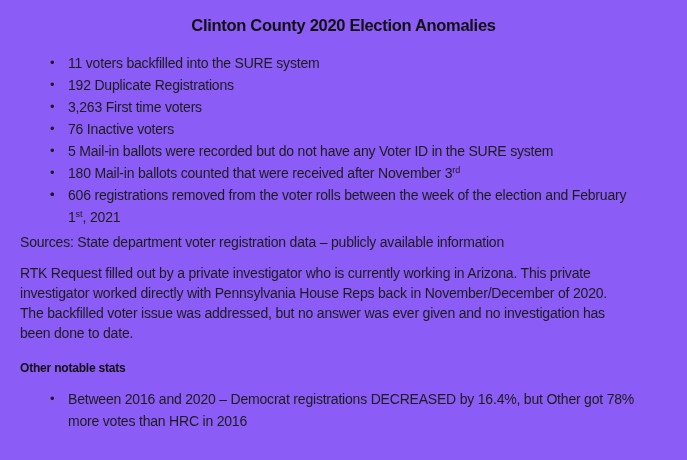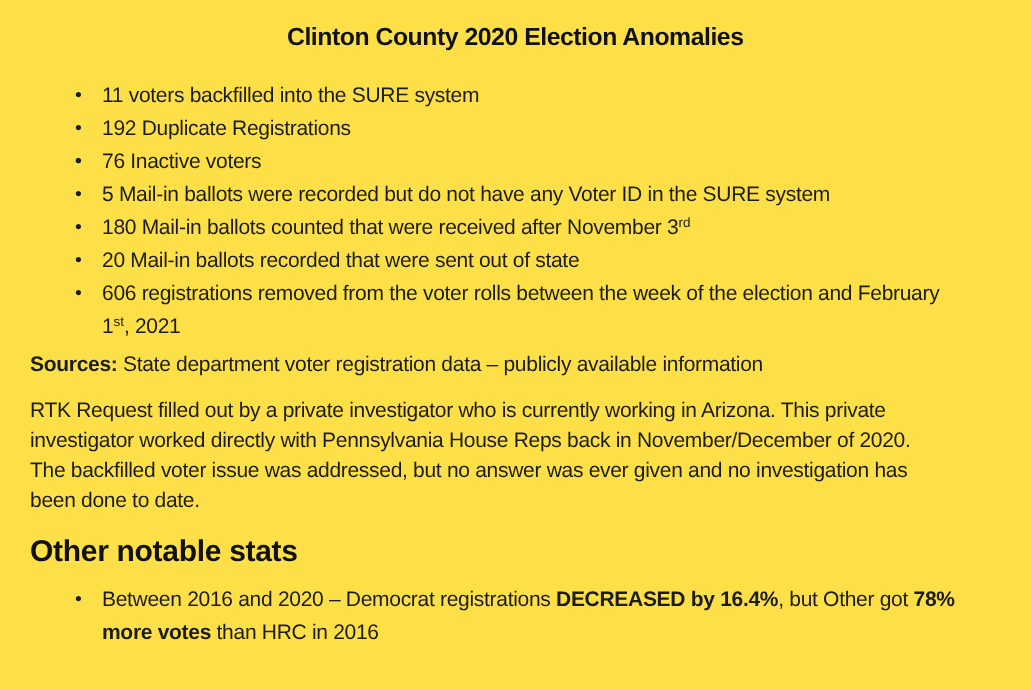--- a/index.html
+++ b/index.html
@@ -1,20 +1,20 @@
 <!DOCTYPE html>
 <html><head>
 <meta charset="utf-8">
 <style>
   html, body { margin: 0; padding: 0; background: #ffffff; }
   .page {
     position: relative;
     width: 687px;
     height: 460px;
-    background: #fde047;
+    background: #8b5cf6;
     overflow: hidden;
     font-family: "Liberation Sans", sans-serif;
     color: #1c1c1c;
   }
   .title {
     margin: 0;
     padding-top: 15px;
     text-align: center;
     font-size: 16.5px;
     font-weight: 700;
@@ -54,50 +54,50 @@
   .rtk {
     margin: 11px 0 16px 0;
     padding: 0 55px 0 20px;
     font-size: 14px;
     line-height: 20px;
     letter-spacing: -0.2px;
   }
   .other-heading {
     margin: 13px 0 0 0;
     padding: 0 0 0 20px;
-    font-size: 20px;
+    font-size: 12px;
     font-weight: 700;
     line-height: 18px;
     letter-spacing: -0.2px;
     color: #111111;
   }
-  strong { font-weight: 700; }
+  strong { font-weight: 400; }
   sup {
     font-size: 9px;
     line-height: 0;
     vertical-align: baseline;
     position: relative;
     top: -5px;
     letter-spacing: 0;
   }
 </style>
 </head>
 <body>
 
 <div class="page">
   <h1 class="title">Clinton County 2020 Election Anomalies</h1>
 
   <ul class="bullet-list anomalies">
       <li><span class="marker">•</span><span>11 voters backfilled into the SURE system</span></li>
       <li><span class="marker">•</span><span>192 Duplicate Registrations</span></li>
-      <li><span class="marker">•</span></li>
+      <li><span class="marker">•</span><span>3,263 First time voters</span></li>
       <li><span class="marker">•</span><span>76 Inactive voters</span></li>
       <li><span class="marker">•</span><span>5 Mail-in ballots were recorded but do not have any Voter ID in the SURE system</span></li>
       <li><span class="marker">•</span><span>180 Mail-in ballots counted that were received after November 3</span><sup>rd</sup></li>
-      <li><span class="marker">•</span><span>20 Mail-in ballots recorded that were sent out of state</span></li>
+      <li><span class="marker">•</span></li>
       <li><span class="marker">•</span><span>606 registrations removed from the voter rolls between the week of the election and February 1</span><sup>st</sup><span>, 2021</span></li>
     </ul>
 
   <p class="sources"><strong>Sources:</strong><span> State department voter registration data – publicly available information</span></p>
 
   <p class="rtk">RTK Request filled out by a private investigator who is currently working in Arizona. This private investigator worked directly with Pennsylvania House Reps back in November/December of 2020. The backfilled voter issue was addressed, but no answer was ever given and no investigation has been done to date.</p>
 
   <h2 class="other-heading">Other notable stats</h2>
 
   <ul class="bullet-list other">

